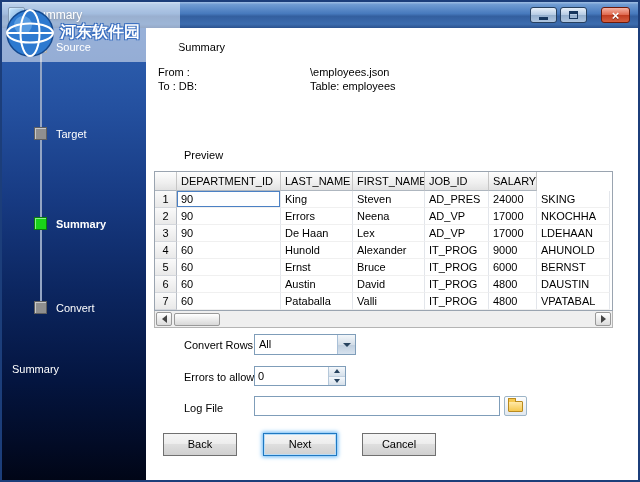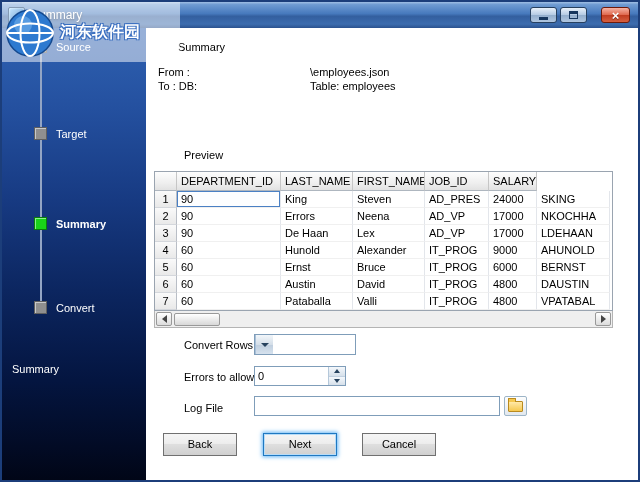--- a/index.html
+++ b/index.html
@@ -253,20 +253,21 @@
           <div class="sb-thumb"></div>
           <div class="sb-space"></div>
           <div class="sbtn">
             <span class="tri-right"></span>
           </div>
         </div>
       </div>
 
       <span class="form-label lbl-convert">Convert Rows</span>
       <div class="combobox">
+        <span class="combo-text">All</span>
         <div class="combo-btn">
           <span class="tri-down"></span>
         </div>
       </div>
 
       <span class="form-label lbl-errors">Errors to allow</span>
       <div class="spinbox">
         <input class="spin-input" type="text" value="0" style="">
         <div class="spin-btns">
           <div class="spin-up">

